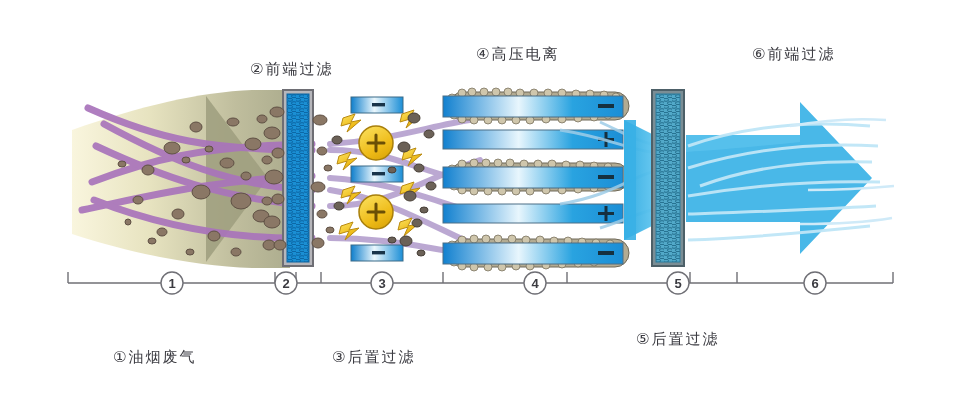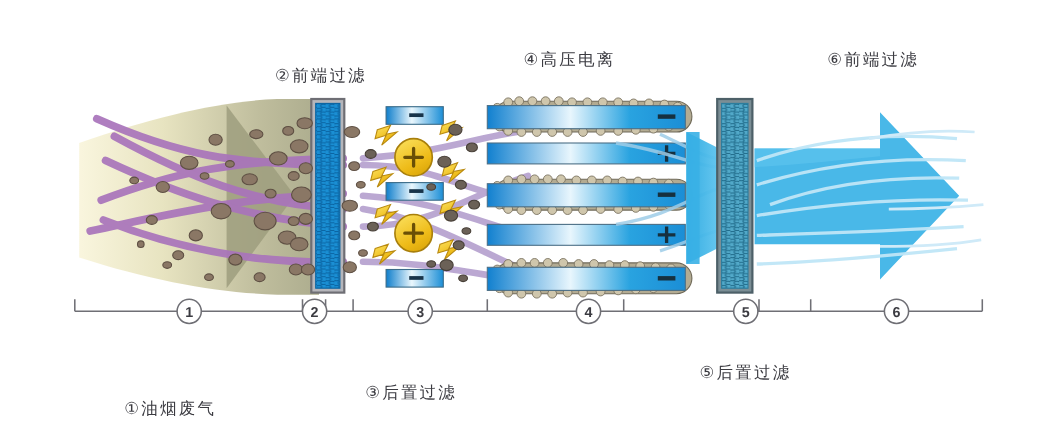--- a/index.html
+++ b/index.html
@@ -379,21 +379,21 @@
   </div>
 
   <div class="lbl" style="left:476px;top:45px;">
     <span>④</span><span>高压电离</span>
   </div>
 
   <div class="lbl" style="left:752px;top:45px;">
     <span>⑥</span><span>前端过滤</span>
   </div>
 
-  <div class="lbl" style="left:113px;top:348px;margin-top:14px;">
+  <div class="lbl" style="left:113px;top:348px;">
     <span>①</span><span>油烟废气</span>
   </div>
 
   <div class="lbl" style="left:332px;top:348px;">
     <span>③</span><span>后置过滤</span>
   </div>
 
   <div class="lbl" style="left:636px;top:330px;">
     <span>⑤</span><span>后置过滤</span>
   </div>

